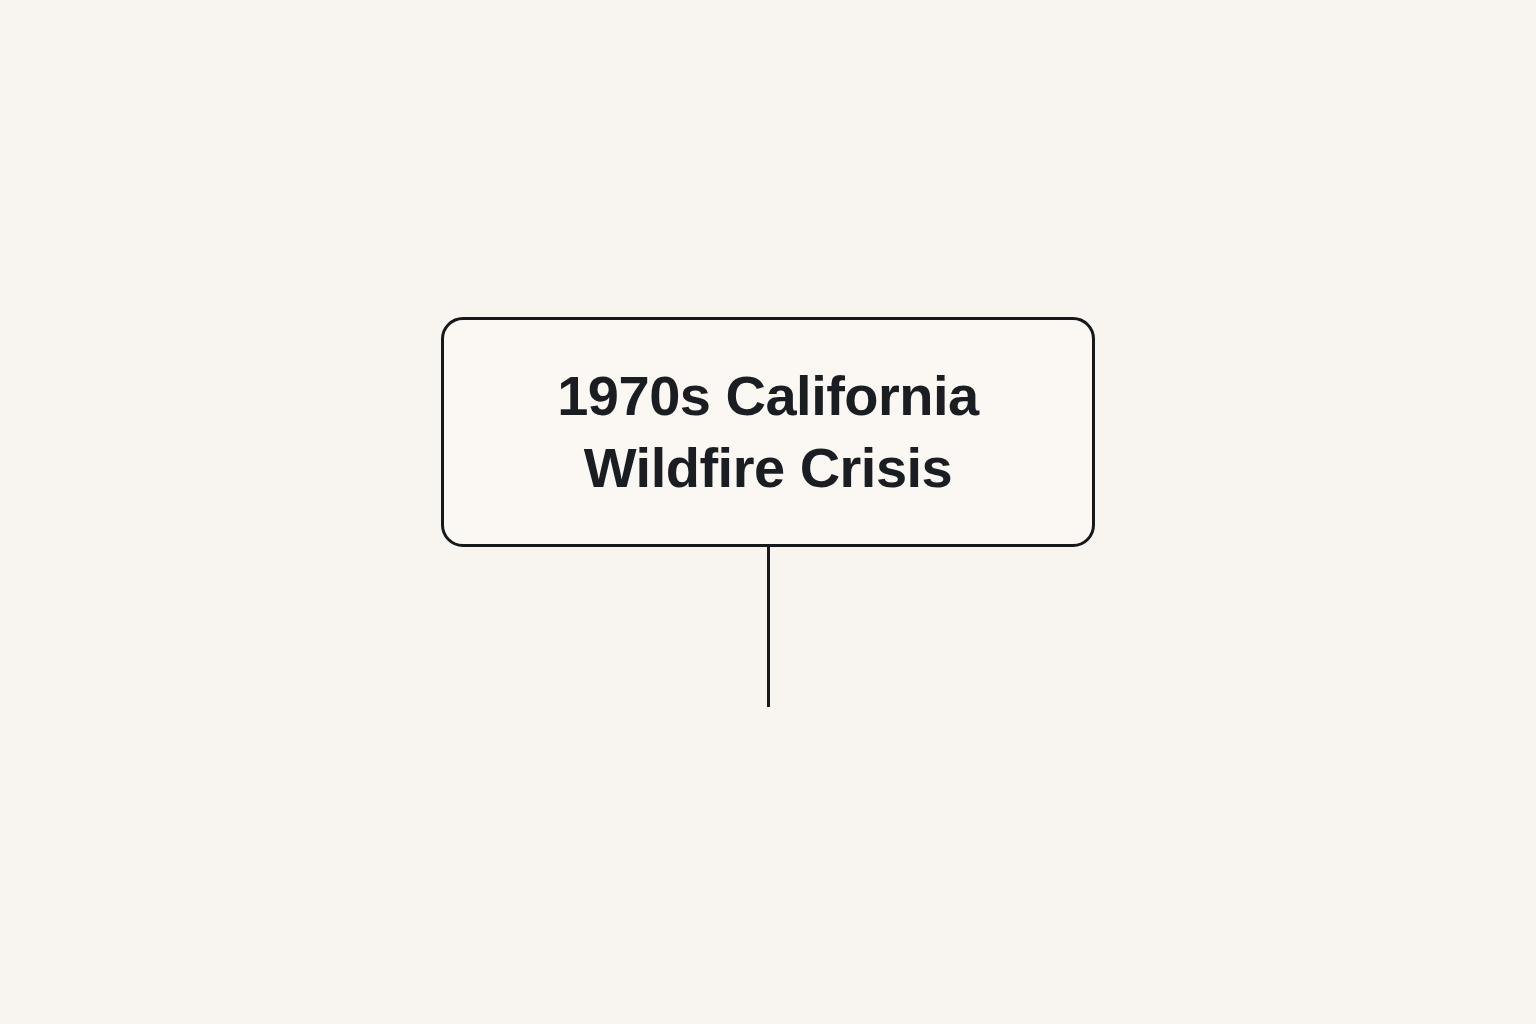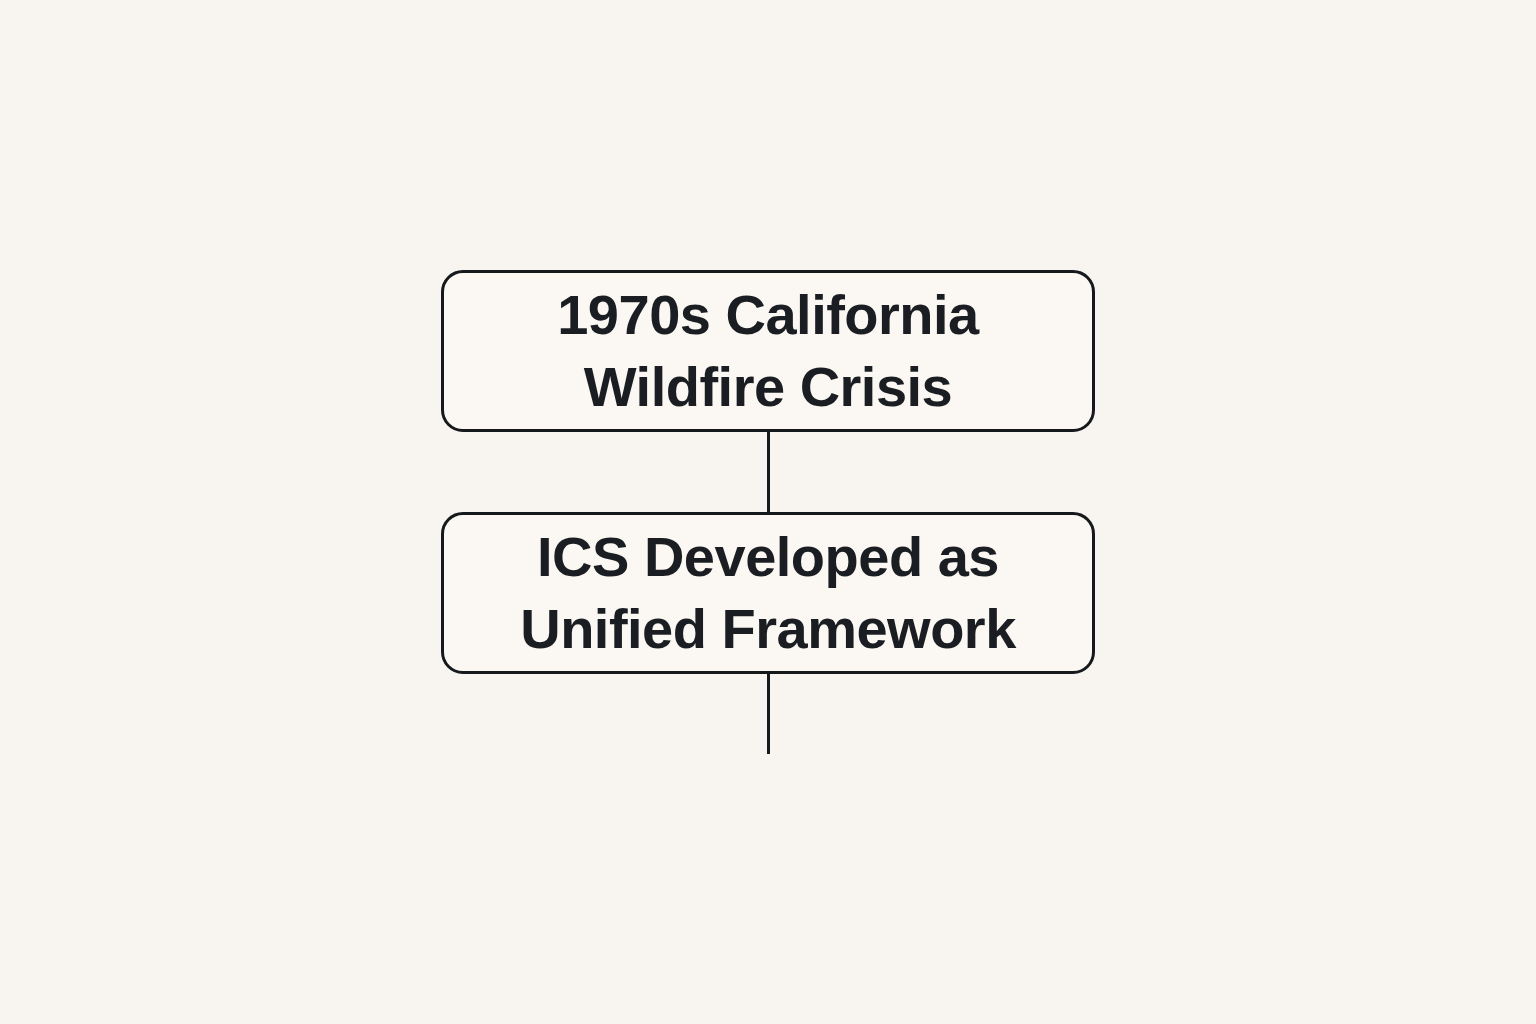--- a/index.html
+++ b/index.html
@@ -24,21 +24,21 @@
   }
 
   .flow {
     display: flex;
     flex-direction: column;
     align-items: center;
   }
 
   .node {
     width: 654px;
-    height: 162px;
+    height: 230px;
     background: #fbf8f3;
     border: 3px solid #16191c;
     border-radius: 22px;
     display: flex;
     align-items: center;
     justify-content: center;
     text-align: center;
     padding: 0 36px;
   }
 
@@ -61,21 +61,18 @@
 
 <div class="canvas">
   <div class="flow">
 
     <div class="node">
       <span class="node-label">1970s California Wildfire Crisis</span>
     </div>
 
     <div class="connector"></div>
 
-    <div class="node">
-      <span class="node-label">ICS Developed as Unified Framework</span>
-    </div>
 
     <div class="connector"></div>
 
 
   </div>
 </div>
 
 </body></html>

